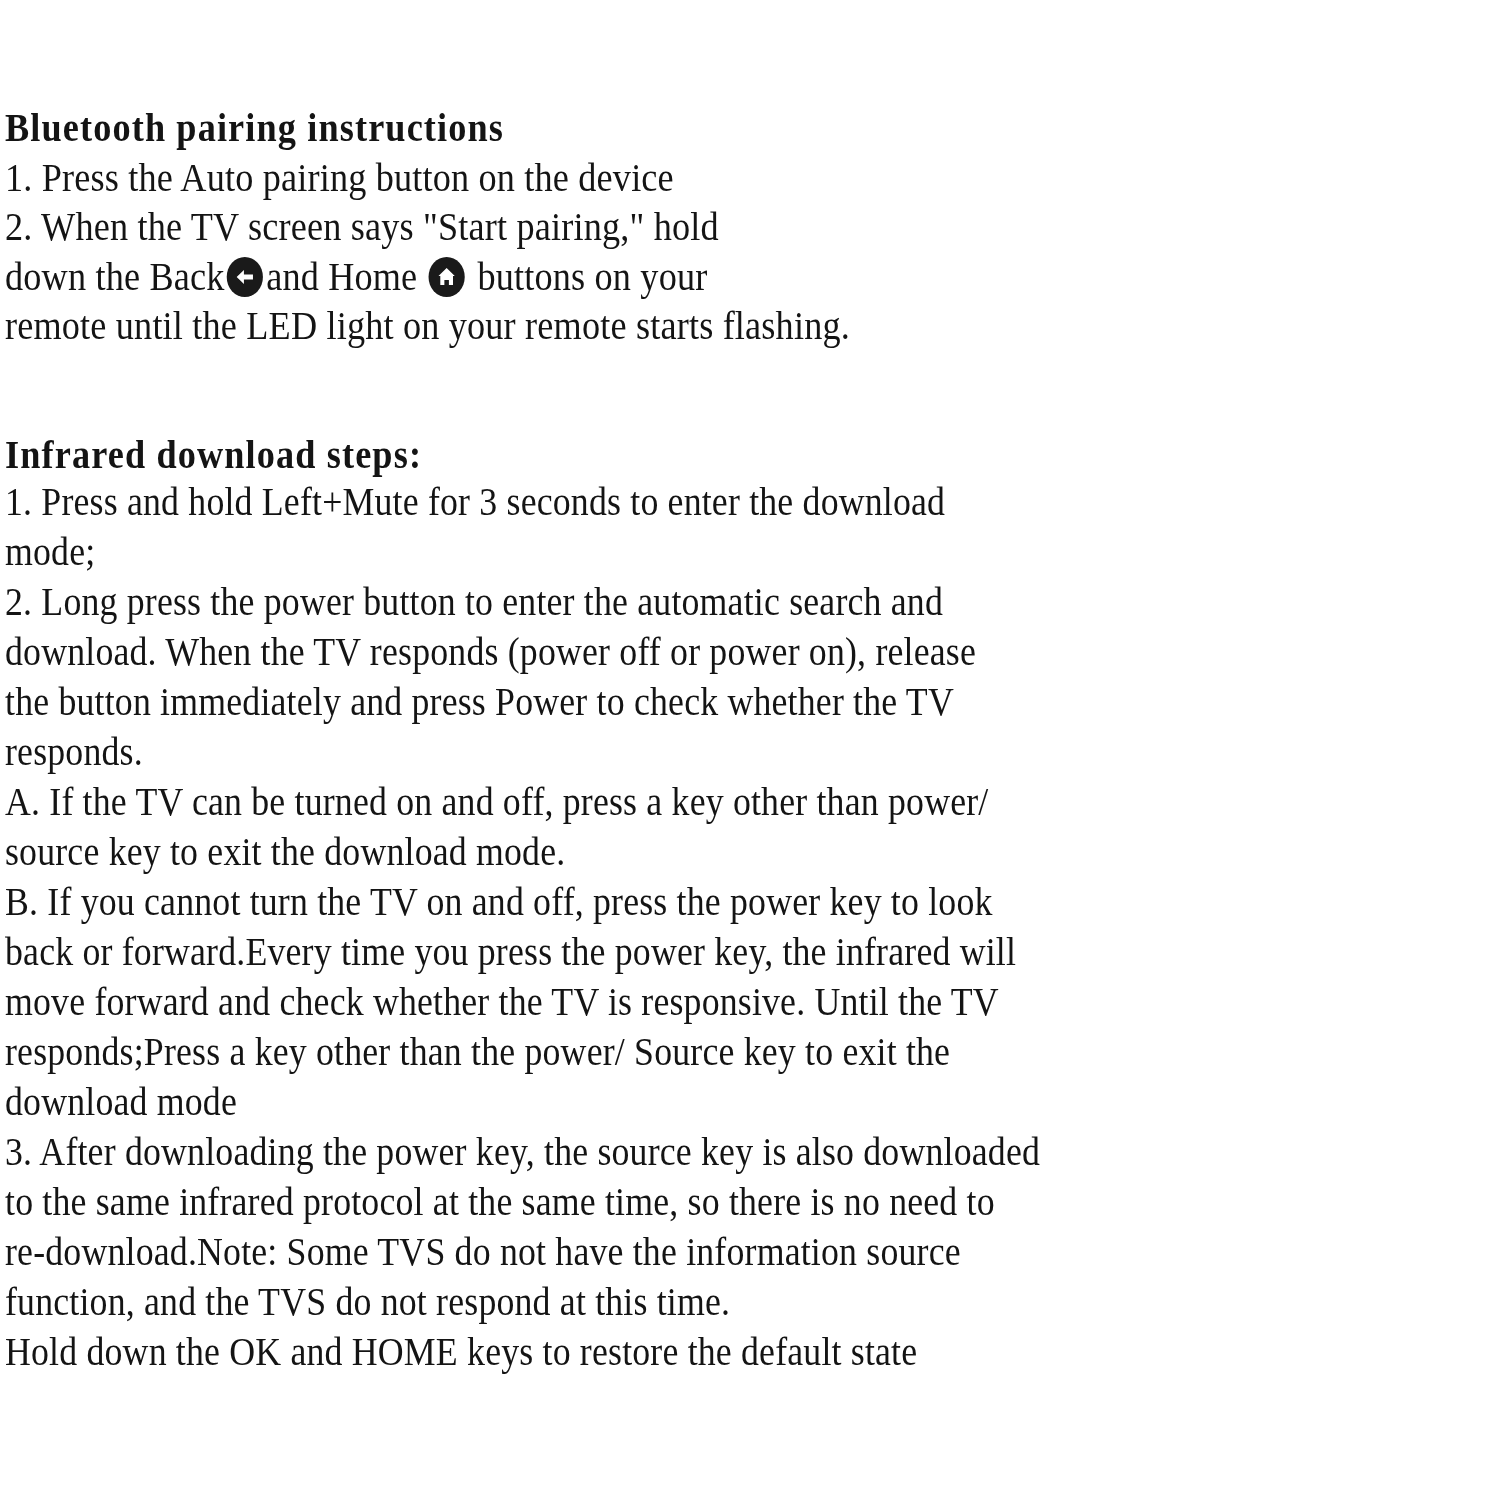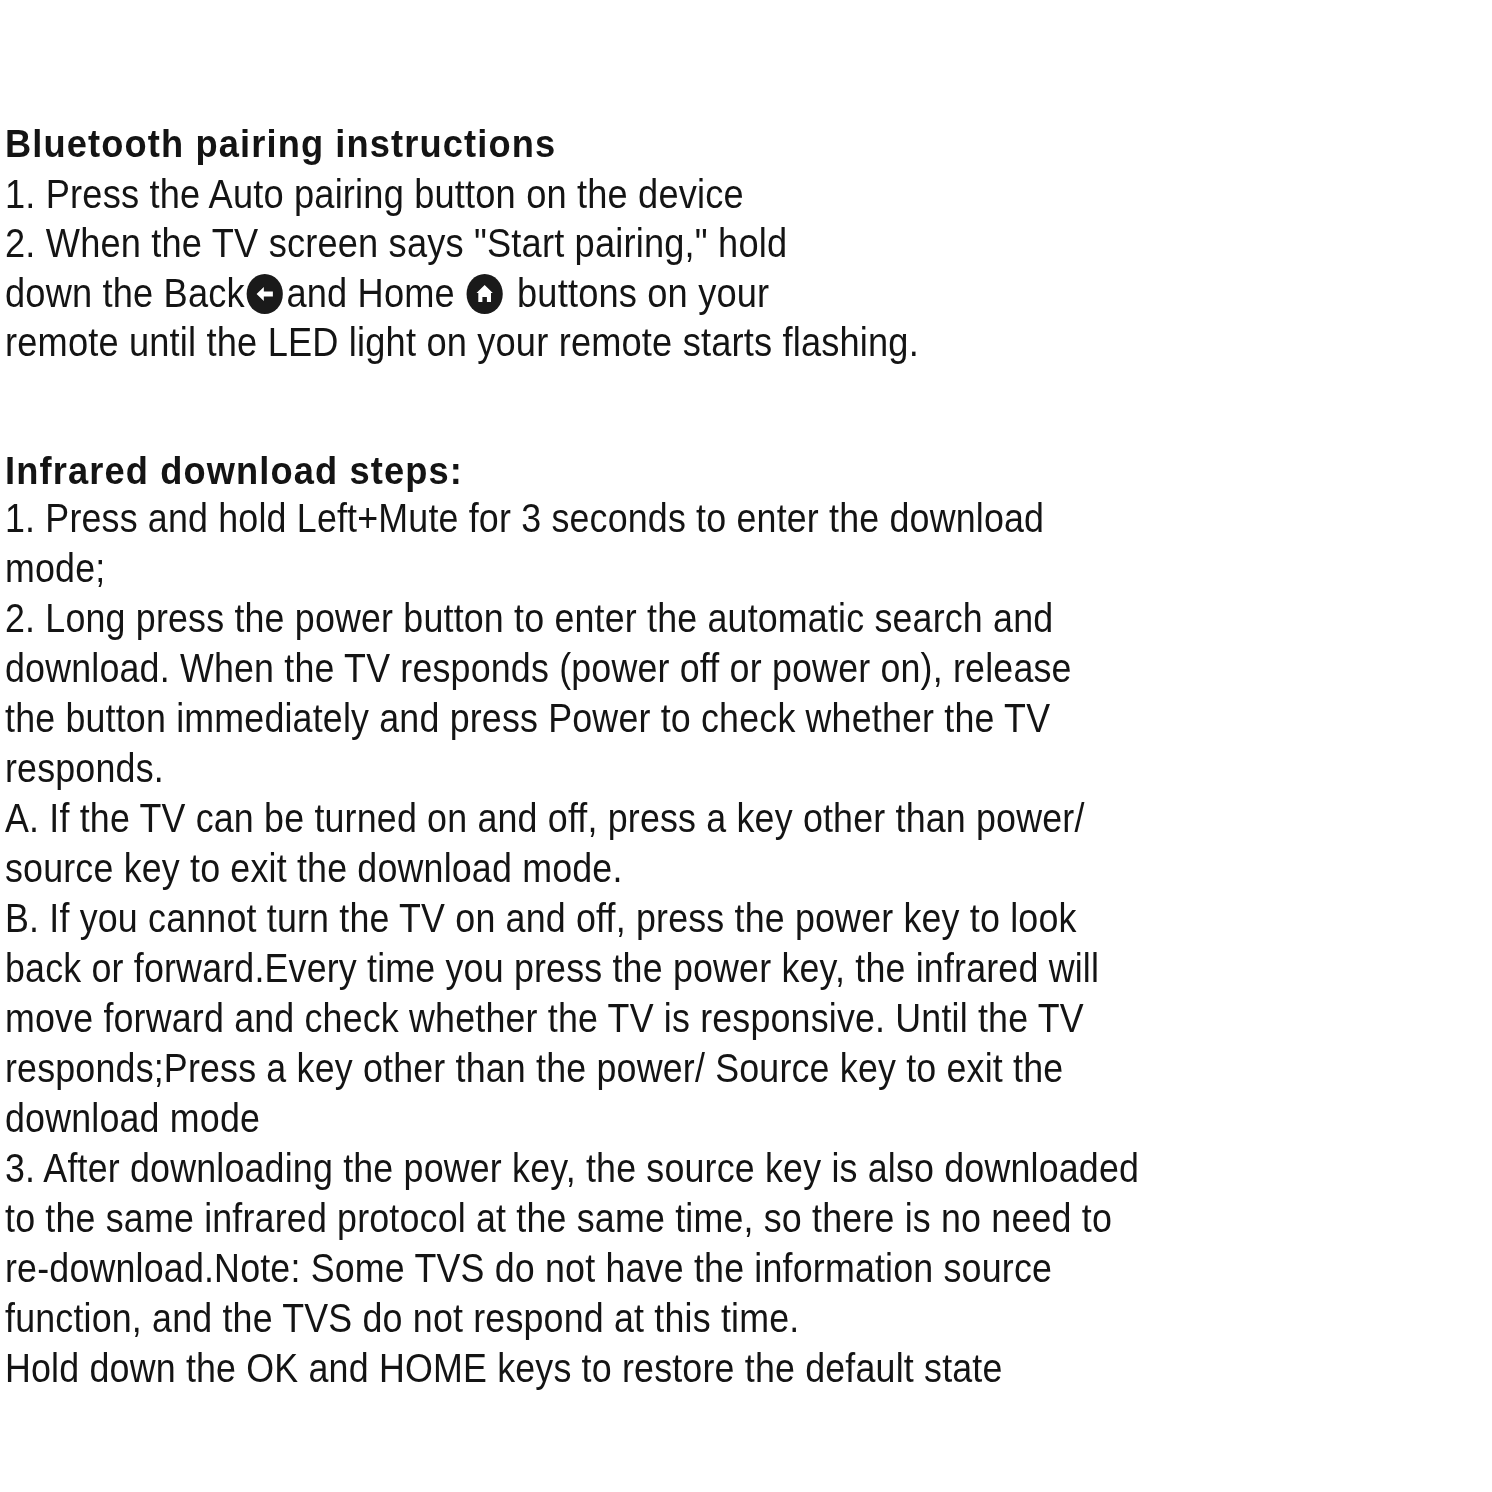--- a/index.html
+++ b/index.html
@@ -10,22 +10,22 @@
     body {
       width: 1492px;
       height: 1492px;
       position: relative;
       overflow: hidden;
       color: #141414;
       font-family: "Liberation Sans", sans-serif;
     }
     .page {
       position: absolute;
-      left: 0; top: 16px;
-      width: 1492px; height: 1176px;
+      left: 0; top: 0;
+      width: 1492px; height: 1176px; font-family: Liberation Serif, serif;
     }
     .line {
       position: absolute;
       left: 5px;
       white-space: nowrap;
       font-size: 40px;
       line-height: 48px;
       height: 48px;
       transform-origin: 0 0;
       letter-spacing: 0.2px;

